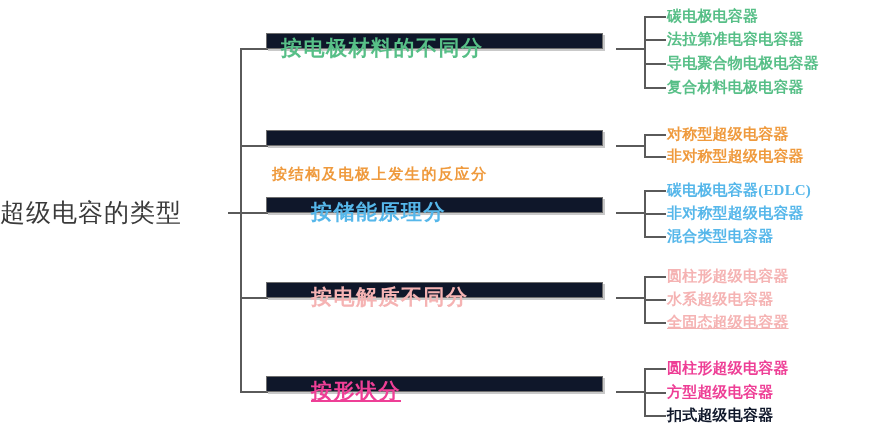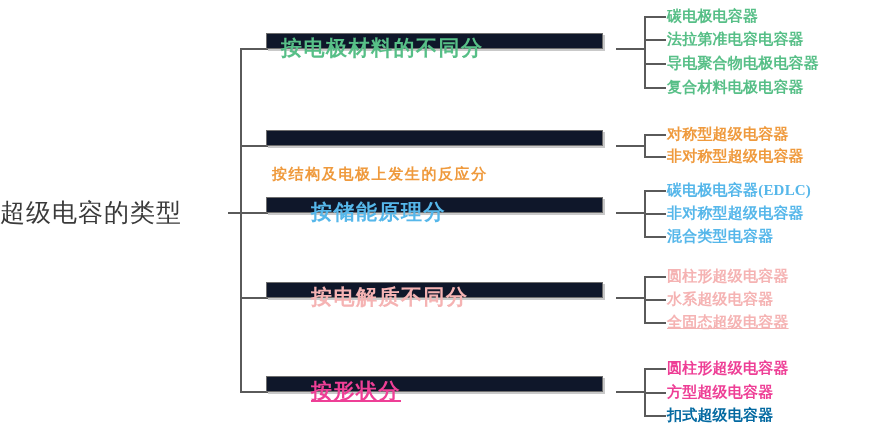--- a/index.html
+++ b/index.html
@@ -147,15 +147,15 @@
   <div class="cat-box" style="top:376px;">
     <span class="cat-text spaced" style="color:#ee3f96; left:44px;text-decoration:underline;">按形状分</span>
   </div>
   <div class="line h" style="left:616px; top:391px; width:30px;"></div>
   <div class="line v" style="left:644px; top:368px; height:48px;"></div>
   <div class="line h" style="left:644px; top:368px; width:22px;"></div>
   <div class="line h" style="left:644px; top:392px; width:22px;"></div>
   <div class="line h" style="left:644px; top:415px; width:22px;"></div>
   <div class="leaf" style="top:357px; color:#ee3f96;">圆柱形超级电容器</div>
   <div class="leaf" style="top:381px; color:#ee3f96;">方型超级电容器</div>
-  <div class="leaf" style="top:404px; color:#0369a1;">扣式超级电容器</div>
+  <div class="leaf" style="top:404px; color:#0f172a;">扣式超级电容器</div>
 
 </div>
 
 </body></html>

